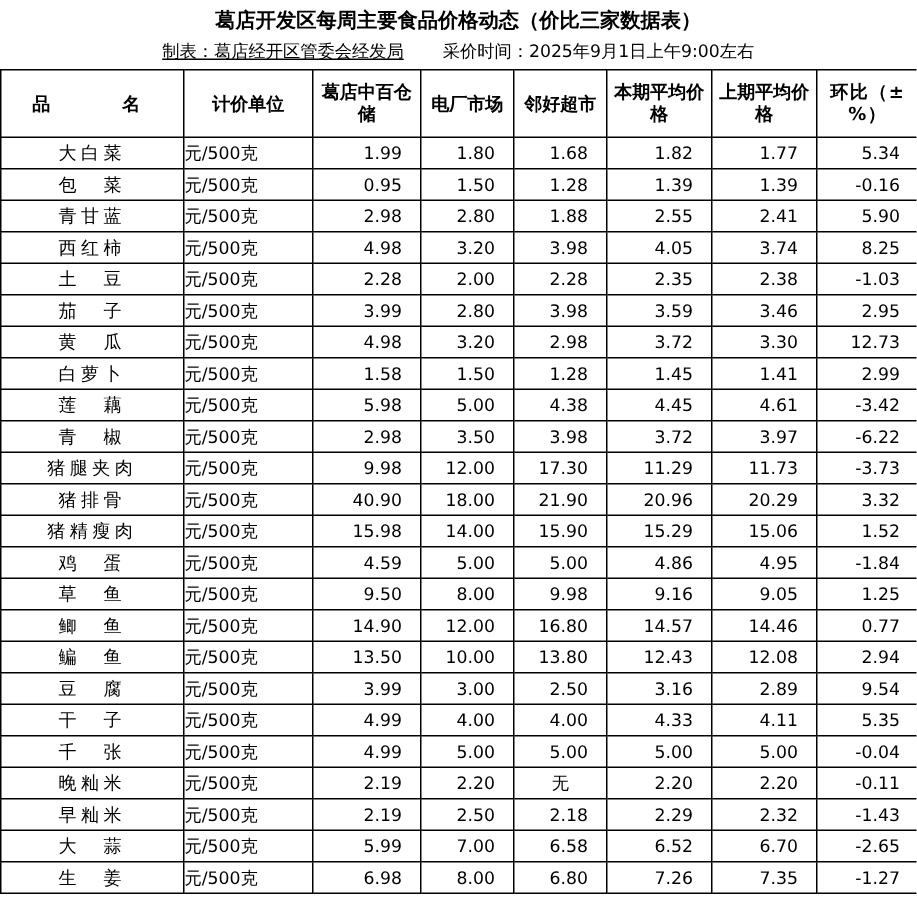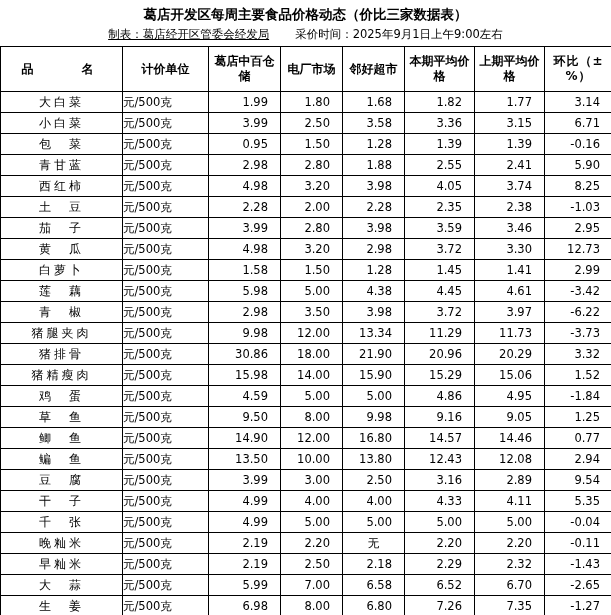--- a/index.html
+++ b/index.html
@@ -135,31 +135,21 @@
     </thead>
     <tbody>
         <tr>
           <td class="name">大白菜</td>
           <td class="unit">元/500克</td>
           <td class="num">1.99</td>
           <td class="num">1.80</td>
           <td class="num">1.68</td>
           <td class="num">1.82</td>
           <td class="num">1.77</td>
-          <td class="num">3.14</td>
-        </tr>
-        <tr>
-          <td class="name">小白菜</td>
-          <td class="unit">元/500克</td>
-          <td class="num">3.99</td>
-          <td class="num">2.50</td>
-          <td class="num">3.58</td>
-          <td class="num">3.36</td>
-          <td class="num">3.15</td>
-          <td class="num">6.71</td>
+          <td class="num">5.34</td>
         </tr>
         <tr>
           <td class="name">包　菜</td>
           <td class="unit">元/500克</td>
           <td class="num">0.95</td>
           <td class="num">1.50</td>
           <td class="num">1.28</td>
           <td class="num">1.39</td>
           <td class="num">1.39</td>
           <td class="num">-0.16</td>
@@ -242,29 +232,29 @@
           <td class="num">3.98</td>
           <td class="num">3.72</td>
           <td class="num">3.97</td>
           <td class="num">-6.22</td>
         </tr>
         <tr>
           <td class="name">猪腿夹肉</td>
           <td class="unit">元/500克</td>
           <td class="num">9.98</td>
           <td class="num">12.00</td>
-          <td class="num">13.34</td>
+          <td class="num">17.30</td>
           <td class="num">11.29</td>
           <td class="num">11.73</td>
           <td class="num">-3.73</td>
         </tr>
         <tr>
           <td class="name">猪排骨</td>
           <td class="unit">元/500克</td>
-          <td class="num">30.86</td>
+          <td class="num">40.90</td>
           <td class="num">18.00</td>
           <td class="num">21.90</td>
           <td class="num">20.96</td>
           <td class="num">20.29</td>
           <td class="num">3.32</td>
         </tr>
         <tr>
           <td class="name">猪精瘦肉</td>
           <td class="unit">元/500克</td>
           <td class="num">15.98</td>

